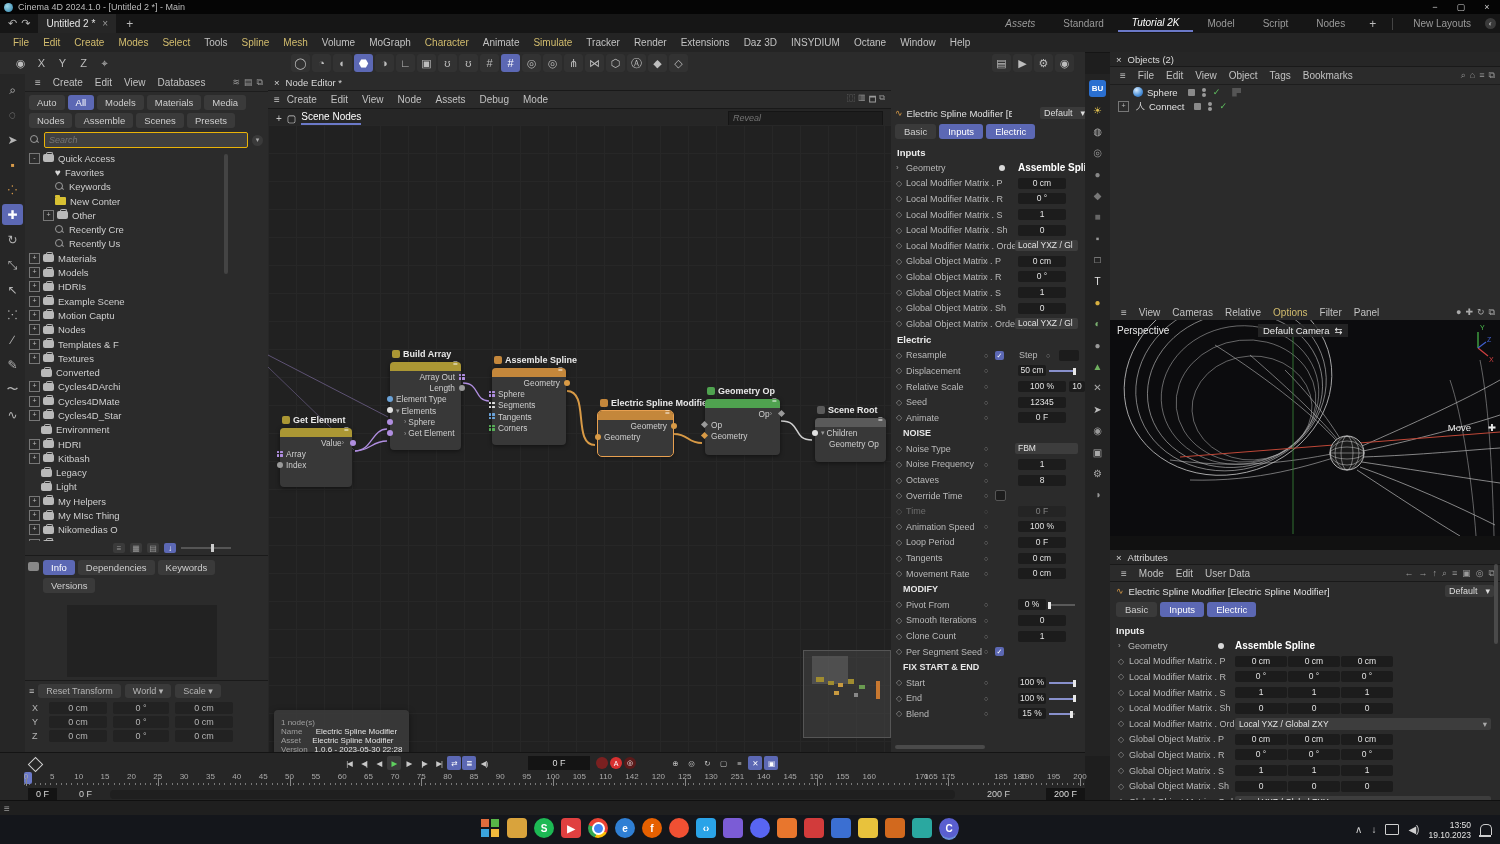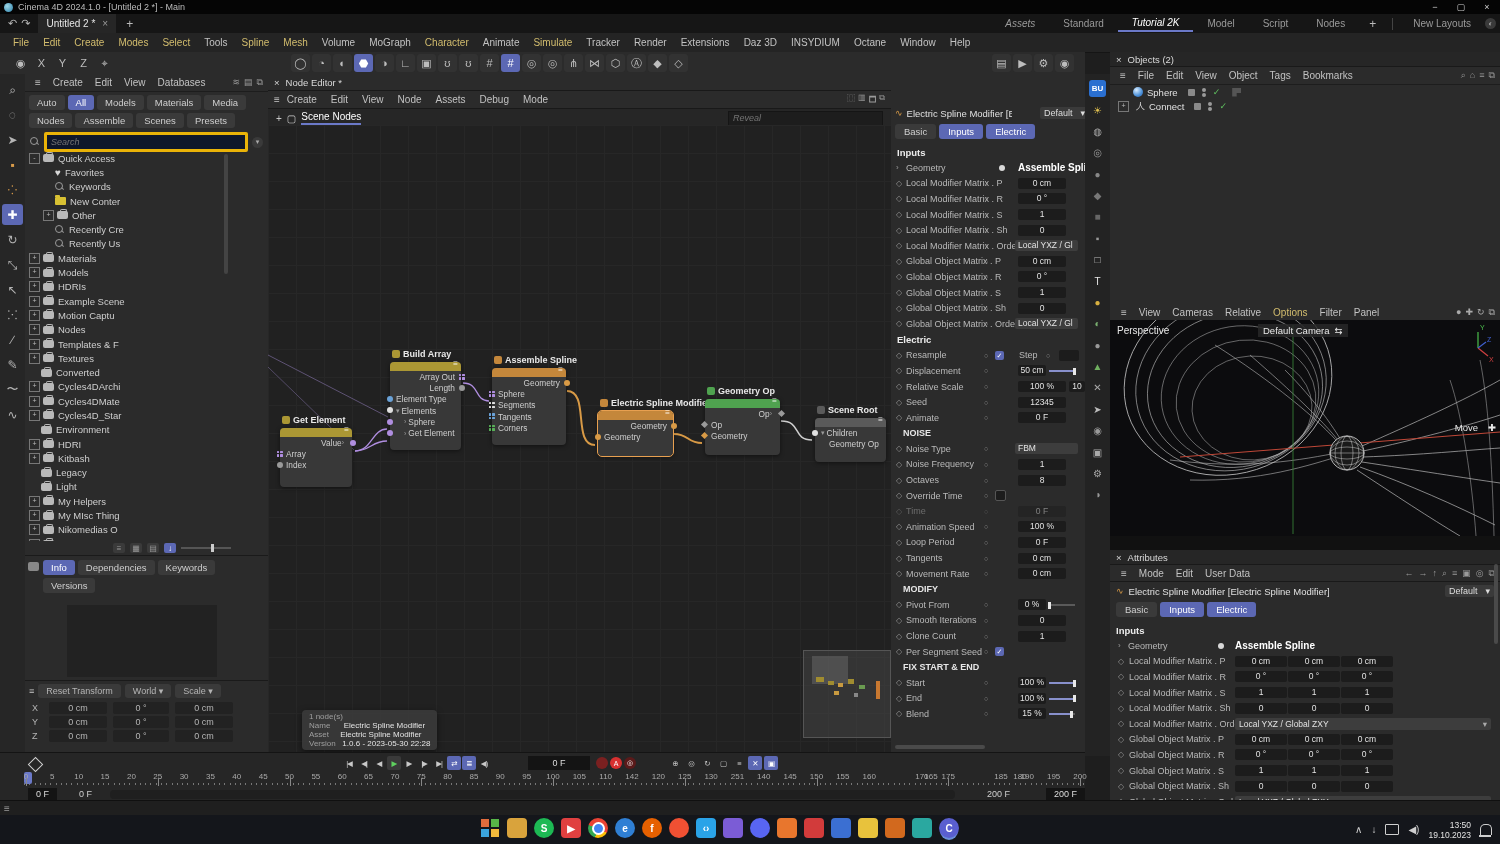--- a/index.html
+++ b/index.html
@@ -38,21 +38,21 @@
   .ltool.orange{color:#d89b4a;}
   
   .asset{left:25px;top:74px;width:243px;height:481px;background:#2b2b2b;border-right:1px solid #161616;}
   .panelmenu{height:17px;display:flex;align-items:center;padding:0 5px;gap:2px;border-bottom:1px solid #1d1d1d;}
   .panelmenu .mi{padding:0 5px;color:#c2c2c2;}
   .pm-icons{margin-left:auto;display:flex;gap:4px;color:#9a9a9a;font-size:9px;}
   .ftabs{display:flex;flex-wrap:wrap;gap:3px;padding:3px 4px 0 4px;}
   .ftab{background:#3a3a3a;border-radius:3px;padding:2px 8px;color:#cfcfcf;font-size:9.5px;}
   .ftab.active{background:#5c68b4;color:#fff;}
   .searchrow{display:flex;align-items:center;gap:4px;padding:4px 5px 2px 5px;}
-  .searchbox{flex:1;height:14px;background:#0f172a;border:3px solid #eab308;border-radius:2px;color:#9a9a9a;font-style:italic;font-size:9px;padding:0 4px;font-family:"Liberation Sans",sans-serif;outline:none;}
+  .searchbox{flex:1;height:14px;background:#404040;border:1px solid #eab308;border-radius:2px;color:#9a9a9a;font-style:italic;font-size:9px;padding:0 4px;font-family:"Liberation Sans",sans-serif;outline:none;}
   .srch-ic{width:10px;height:10px;position:relative;}
   .srch-ic::before{content:"";position:absolute;left:0;top:0;width:6px;height:6px;border:1.3px solid #9a9a9a;border-radius:50%;}
   .srch-ic::after{content:"";position:absolute;left:6px;top:6px;width:3px;height:1.3px;background:#9a9a9a;transform:rotate(45deg);}
   .drop-circle{width:11px;height:11px;border-radius:50%;background:#3a3a3a;color:#aaa;font-size:7px;display:flex;align-items:center;justify-content:center;}
   .tree{position:absolute;left:0;top:77px;width:200px;bottom:14px;overflow:hidden;}
   .trow{height:14.3px;display:flex;align-items:center;font-size:9.5px;color:#cfcfcf;white-space:nowrap;}
   .texp{width:9px;height:9px;border:1px solid #777;font-size:7px;line-height:7px;text-align:center;color:#bbb;margin-right:3px;flex:none;background:#2b2b2b;}
   .texp.none{border:none;background:transparent;}
   .ic-case{width:11px;height:8px;background:#b9b9b9;border-radius:2px;position:relative;margin-right:4px;flex:none;}
   .ic-case::before{content:"";position:absolute;left:3px;top:-2px;width:5px;height:2px;border:1px solid #b9b9b9;border-bottom:none;border-radius:2px 2px 0 0;}
@@ -99,21 +99,21 @@
   .nrow.out{justify-content:flex-end;}
   .nrow .exp{color:#9a9a9a;font-size:7px;margin-right:2px;}
   .port{position:absolute;top:2.5px;}
   .port.in{left:-3.5px;} .port.out{right:-3.5px;}
   .p-dot{width:6px;height:6px;border-radius:50%;}
   .p-grid{width:6px;height:6px;border-radius:1px;background:transparent;}
   .p-grid i{position:absolute;width:2.4px;height:2.4px;border-radius:.5px;display:block;}
   .p-grid i:nth-child(1){left:0;top:0;} .p-grid i:nth-child(2){right:0;top:0;}
   .p-grid i:nth-child(3){left:0;bottom:0;} .p-grid i:nth-child(4){right:0;bottom:0;}
   .p-diamond{width:5px;height:5px;transform:rotate(45deg);}
-  .tooltipbox{position:absolute;background:rgba(58,58,58,.92);border-radius:4px;padding:2px 7px;font-size:8px;color:#9f9f9f;box-shadow:0 2px 6px rgba(0,0,0,.5);margin-left:28px;}
+  .tooltipbox{position:absolute;background:rgba(58,58,58,.92);border-radius:4px;padding:8px 7px;font-size:8px;color:#9f9f9f;box-shadow:0 2px 6px rgba(0,0,0,.5);}
   .tooltipbox b{color:#e3e3e3;font-weight:normal;}
   .minimap{position:absolute;background:rgba(70,70,70,.55);border:1px solid #555;}
   .cursor-arrow{position:absolute;width:11px;height:16px;pointer-events:none;}
   
   .nodeattrs{left:891px;top:74px;width:194px;height:678px;background:#2b2b2b;border-right:1px solid #141414;overflow:hidden;}
   .na-header{position:absolute;left:0;top:30px;width:194px;height:18px;display:flex;align-items:center;gap:4px;padding:0 4px;}
   .na-name{font-size:9.5px;color:#e0e0e0;white-space:nowrap;overflow:hidden;max-width:105px;}
   .preset{margin-left:auto;background:#3a3a3a;border-radius:2px;font-size:9px;color:#ddd;padding:1px 4px;display:flex;align-items:center;gap:8px;}
   .atabs{position:absolute;left:4px;top:50px;display:flex;gap:3px;}
   .atab{background:#3a3a3a;border-radius:3px;padding:2px 9px;color:#cfcfcf;font-size:9.5px;}
@@ -150,21 +150,21 @@
   .otag{width:9px;height:9px;background:#555;margin-left:8px;clip-path:polygon(0 0,100% 0,100% 60%,50% 60%,50% 100%,0 100%);}
   
   .viewport{left:1110px;top:304px;width:390px;height:246px;background:#111;}
   .vpmenu{height:16px;display:flex;align-items:center;padding:0 5px;background:#2b2b2b;border-bottom:1px solid #191919;}
   .vpmenu .mi{padding:0 6px;color:#c2c2c2;}
   .vpmenu .mi.hl{color:#d3bd6e;}
   .vp-icons{margin-left:auto;display:flex;gap:4px;color:#aaa;font-size:9px;}
   .vpcanvas{position:absolute;left:0;top:16px;width:390px;height:216px;background:#0c0c0e;overflow:hidden;}
   .vplabel{position:absolute;left:7px;top:5px;color:#e8e8e8;font-size:10px;}
   .vpcam{position:absolute;left:148px;top:4px;background:rgba(40,40,40,.85);color:#e8e8e8;font-size:9.5px;padding:1px 5px;display:flex;gap:5px;align-items:center;}
-  .vpmove{position:absolute;right:4px;top:102px;color:#e8e8e8;font-size:9.5px;display:flex;align-items:center;gap:10px;}
+  .vpmove{position:absolute;right:4px;top:102px;color:#e8e8e8;font-size:9.5px;display:flex;align-items:center;gap:17px;}
   
   .attrs{left:1110px;top:550px;width:390px;height:250px;background:#2b2b2b;overflow:hidden;}
   .amenu{height:16px;display:flex;align-items:center;padding:0 5px;border-bottom:1px solid #191919;background:#2b2b2b;}
   .amenu .mi{padding:0 6px;color:#c2c2c2;}
   .amenu-icons{margin-left:auto;display:flex;gap:5px;color:#9a9a9a;font-size:9px;}
   .aheader{height:18px;display:flex;align-items:center;gap:5px;padding:0 6px;}
   .aheader .nm{font-size:9.5px;color:#e0e0e0;}
   .btabs{display:flex;gap:3px;padding:2px 6px;}
   .brows{position:absolute;left:0;top:72px;width:390px;}
   .brow{height:15.6px;display:flex;align-items:center;font-size:9px;color:#b9b9b9;padding-left:8px;position:relative;}

